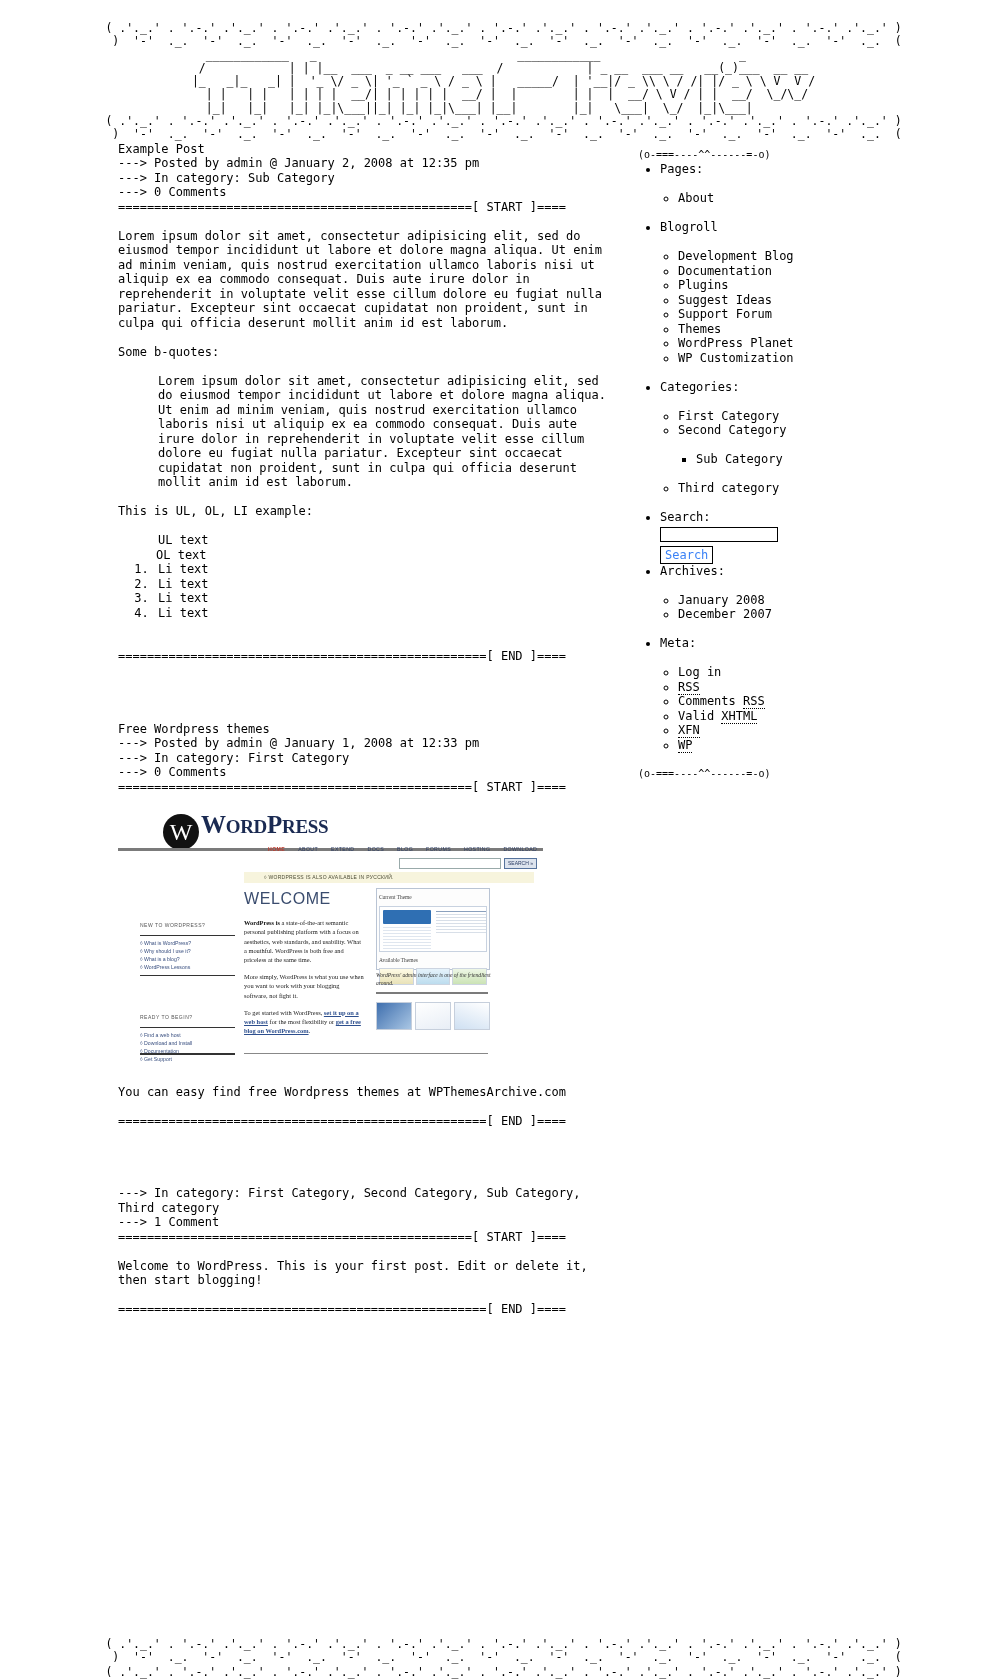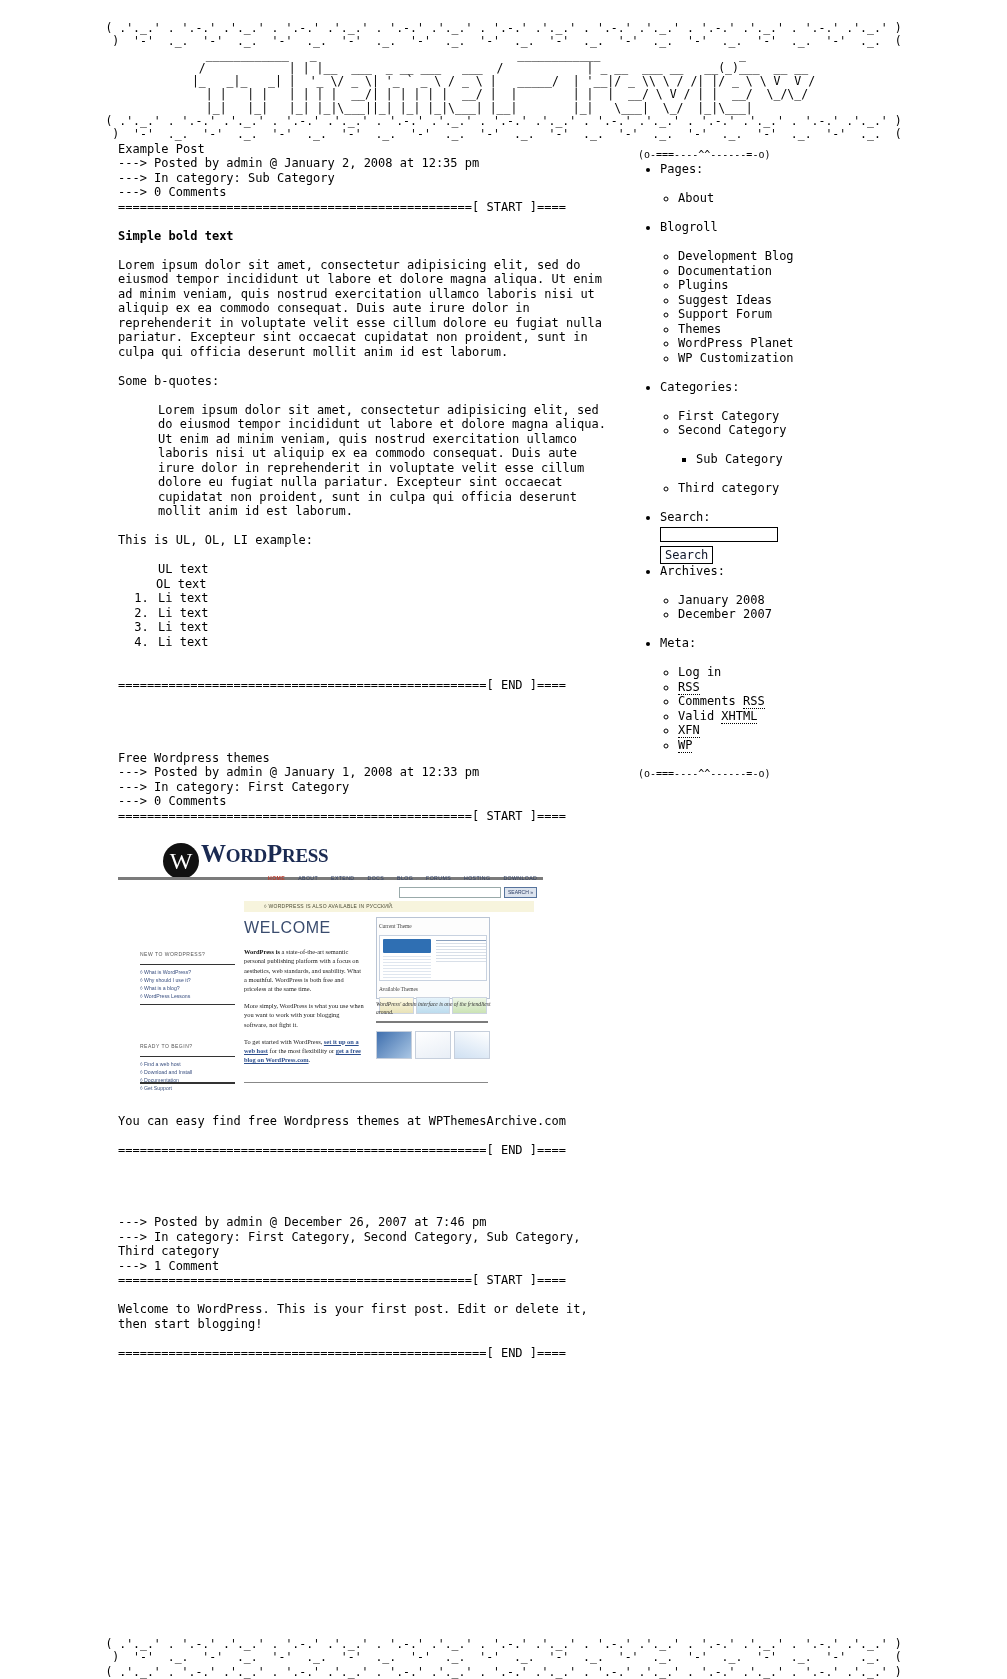--- a/index.html
+++ b/index.html
@@ -215,21 +215,21 @@
   ul.sb ul { list-style: circle; margin: 14.5px 0 14.5px 0; padding-left: 18px; }
   ul.sb ul ul { list-style: square; margin: 14.5px 0 14.5px 0; padding-left: 18px; }
   ul.sb li { line-height: 14.5px; }
   .sb-searchwrap { margin: 2px 0 0 0; }
   input.sb-input {
     width: 112px; height: 13px; border: 1px solid #000; background: #fff;
     font-family: "DejaVu Sans Mono", "Liberation Mono", monospace;
     font-size: 11px; padding: 0 2px; box-sizing: content-box;
   }
   button.sb-btn {
-    margin-top: 4px; border: 1px solid #000; background: #fff; color: #0f172a;
+    margin-top: 4px; border: 1px solid #000; background: #fff; color: #3b82f6;
     font-family: "DejaVu Sans Mono", "Liberation Mono", monospace;
     font-size: 12px; line-height: 14px; padding: 1px 4px; cursor: pointer;
   }
   abbr.acr { border-bottom: 1px dotted #000; text-decoration: none; }
 
   
   #footer { position: absolute; left: 0; bottom: 0; width: 1007px; text-align: center; }
   .foot-credit {
     white-space: pre; font-size: 12px; line-height: 14.5px; text-align: center;
   }
@@ -257,21 +257,20 @@
     <div id="content">
 
       <div class="post">
         <div class="post-title">Example Post</div>
         <div class="post-meta">---&gt; Posted by admin @ January 2, 2008 at 12:35 pm</div>
         <div class="post-meta">---&gt; In category: Sub Category</div>
         <div class="post-meta">---&gt; 0 Comments</div>
         <div class="rule">=================================================[ START ]====</div>
 
         <div class="post-body">
-          <p><b>Simple bold text</b></p>
           <p>Lorem ipsum dolor sit amet, consectetur adipisicing elit, sed do eiusmod tempor incididunt ut labore et dolore magna aliqua. Ut enim ad minim veniam, quis nostrud exercitation ullamco laboris nisi ut aliquip ex ea commodo consequat. Duis aute irure dolor in reprehenderit in voluptate velit esse cillum dolore eu fugiat nulla pariatur. Excepteur sint occaecat cupidatat non proident, sunt in culpa qui officia deserunt mollit anim id est laborum.</p>
           <p>Some b-quotes:</p>
           <div class="bq">
             <p>Lorem ipsum dolor sit amet, consectetur adipisicing elit, sed do eiusmod tempor incididunt ut labore et dolore magna aliqua. Ut enim ad minim veniam, quis nostrud exercitation ullamco laboris nisi ut aliquip ex ea commodo consequat. Duis aute irure dolor in reprehenderit in voluptate velit esse cillum dolore eu fugiat nulla pariatur. Excepteur sint occaecat cupidatat non proident, sunt in culpa qui officia deserunt mollit anim id est laborum.</p>
           </div>
           <p>This is UL, OL, LI example:</p>
           <div class="lists">
             <ul class="ul-outer">
               <li>UL text</li>
             </ul>
@@ -384,21 +383,20 @@
 
         <div class="spacer-1"></div>
         <p style="margin:0;">You can easy find free Wordpress themes at WPThemesArchive.com</p>
         <div class="spacer-1"></div>
         <div class="rule">===================================================[ END ]====</div>
       </div>
 
       <div class="spacer-4"></div>
 
       <div class="post">
-        <div class="post-meta">---&gt; Posted by admin @ December 26, 2007 at 7:46 pm</div>
         <div class="post-meta" style="white-space:normal;">---&gt; In category: First Category, Second Category, Sub Category, Third category</div>
         <div class="post-meta">---&gt; 1 Comment</div>
         <div class="rule">=================================================[ START ]====</div>
         <div class="spacer-1"></div>
         <p style="margin:0;">Welcome to WordPress. This is your first post. Edit or delete it, then start blogging!</p>
         <div class="spacer-1"></div>
         <div class="rule">===================================================[ END ]====</div>
       </div>
 
     </div>

